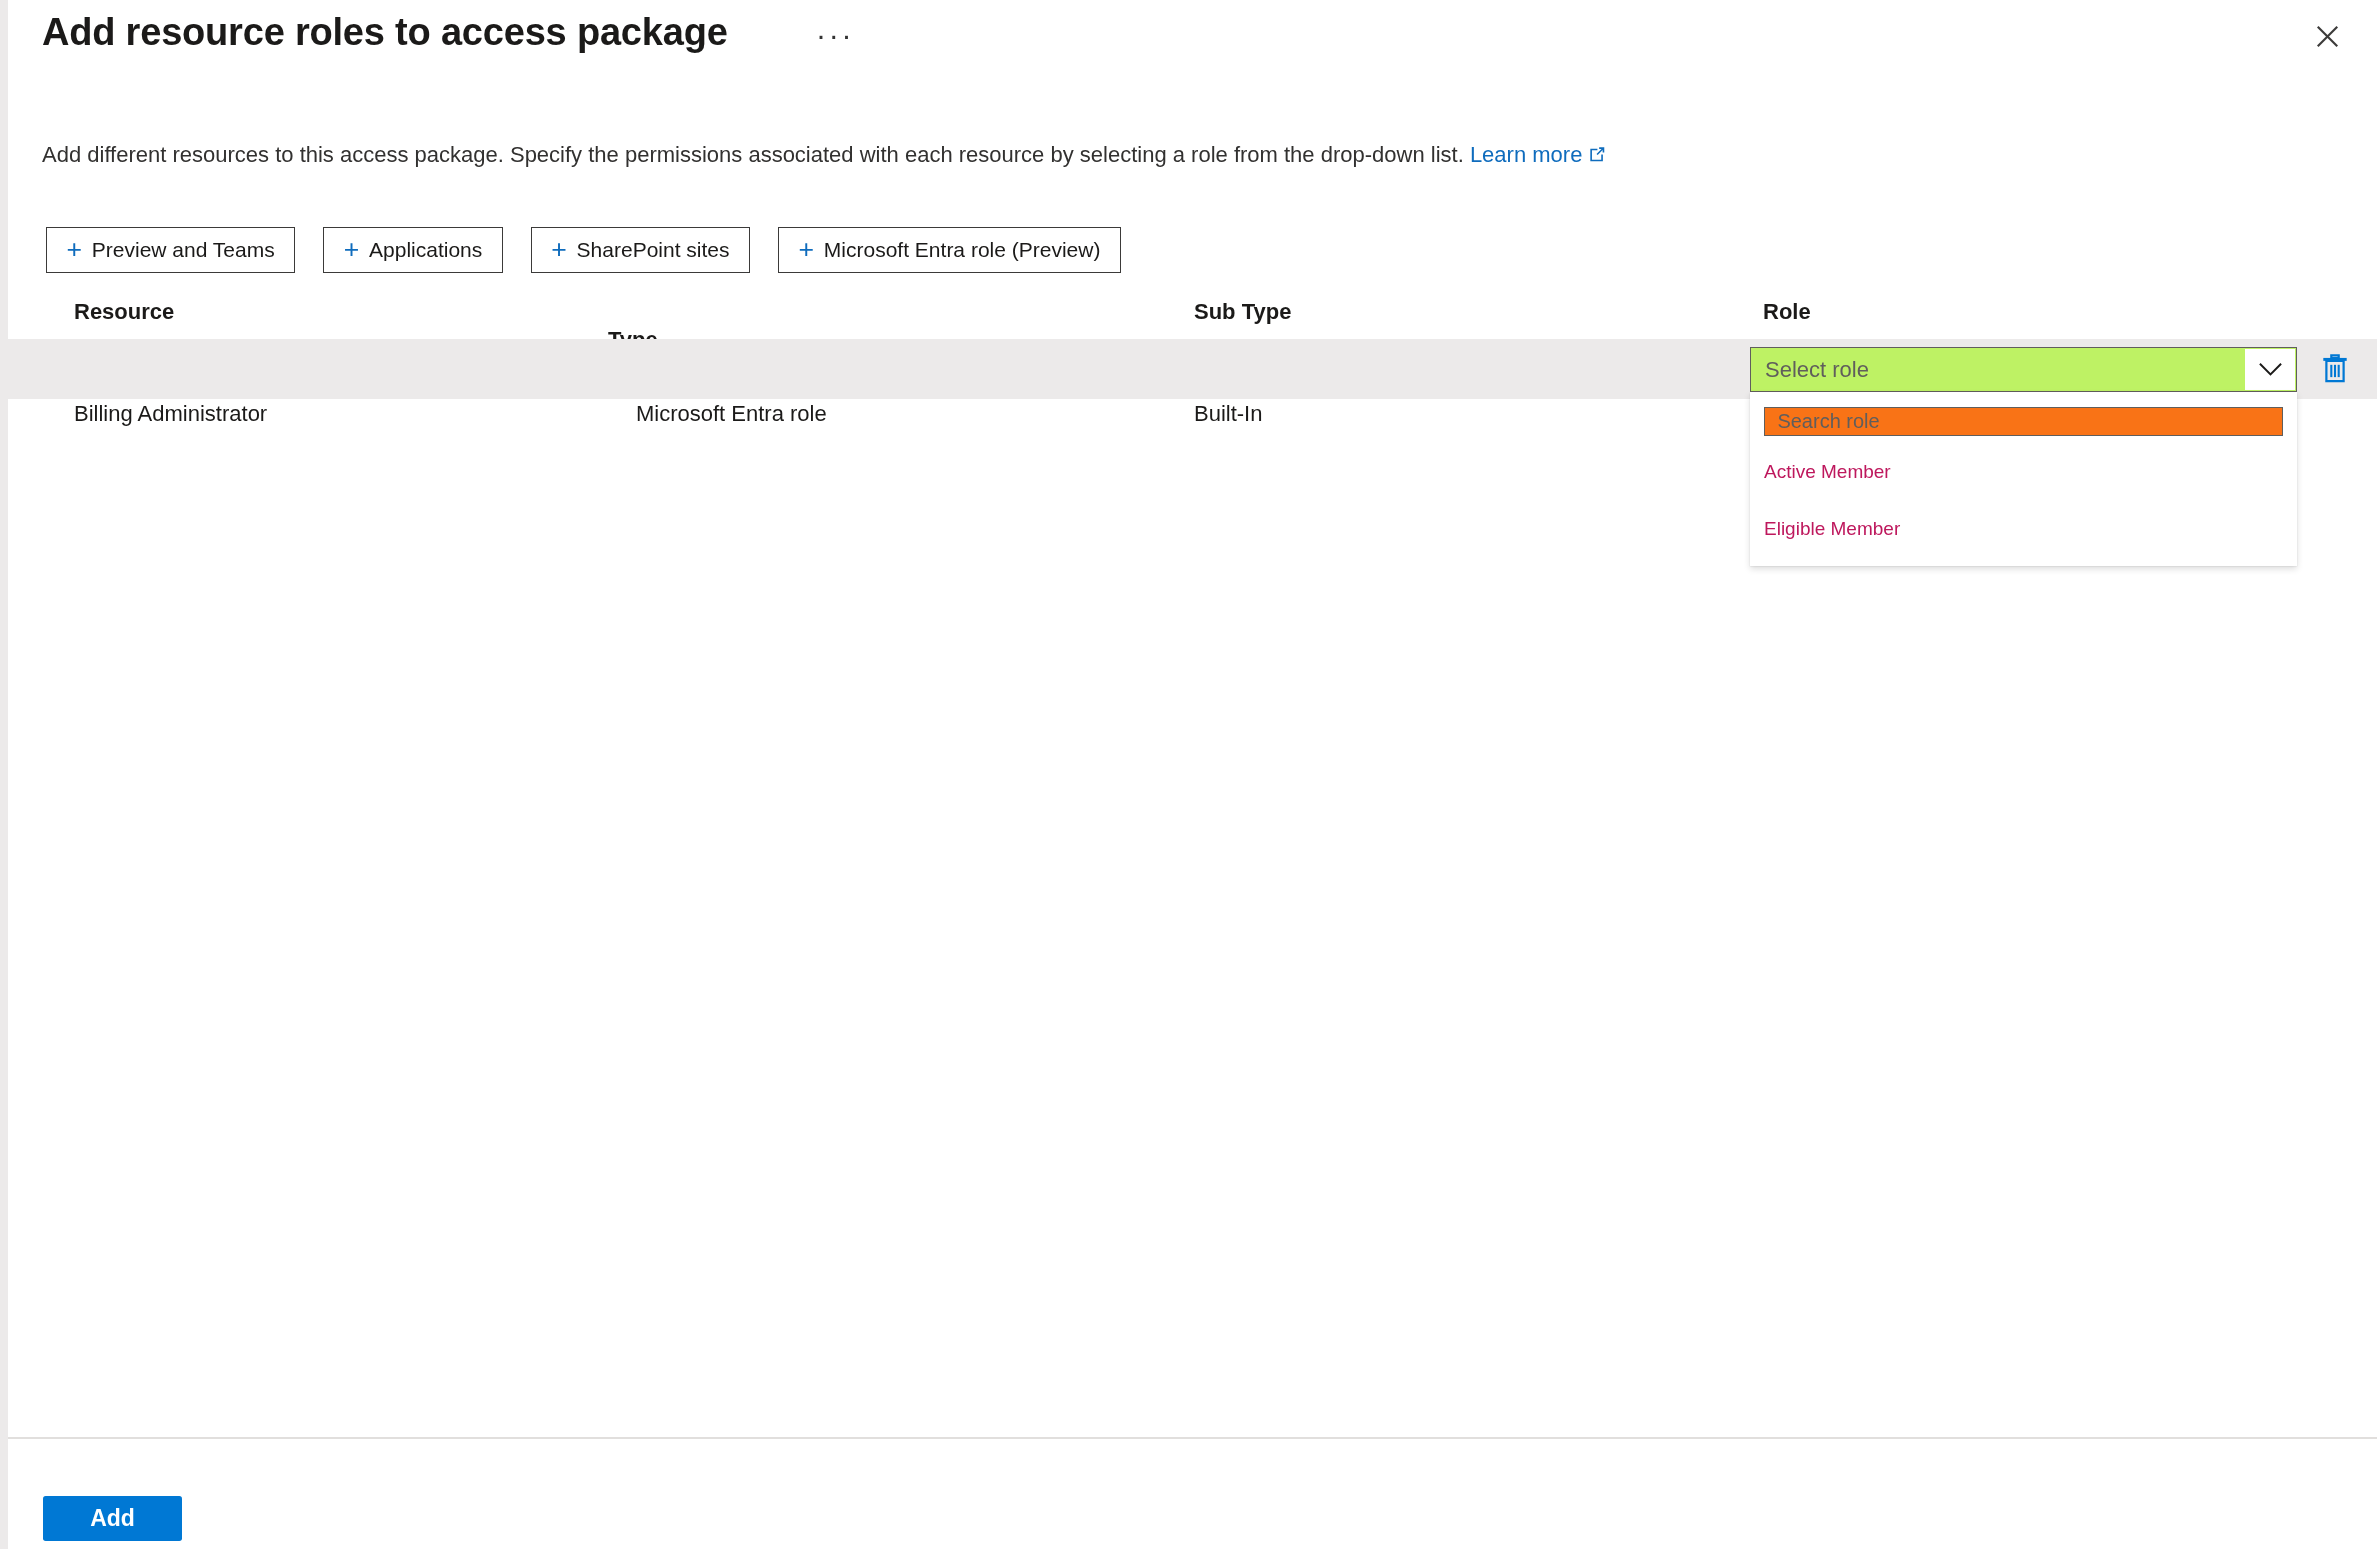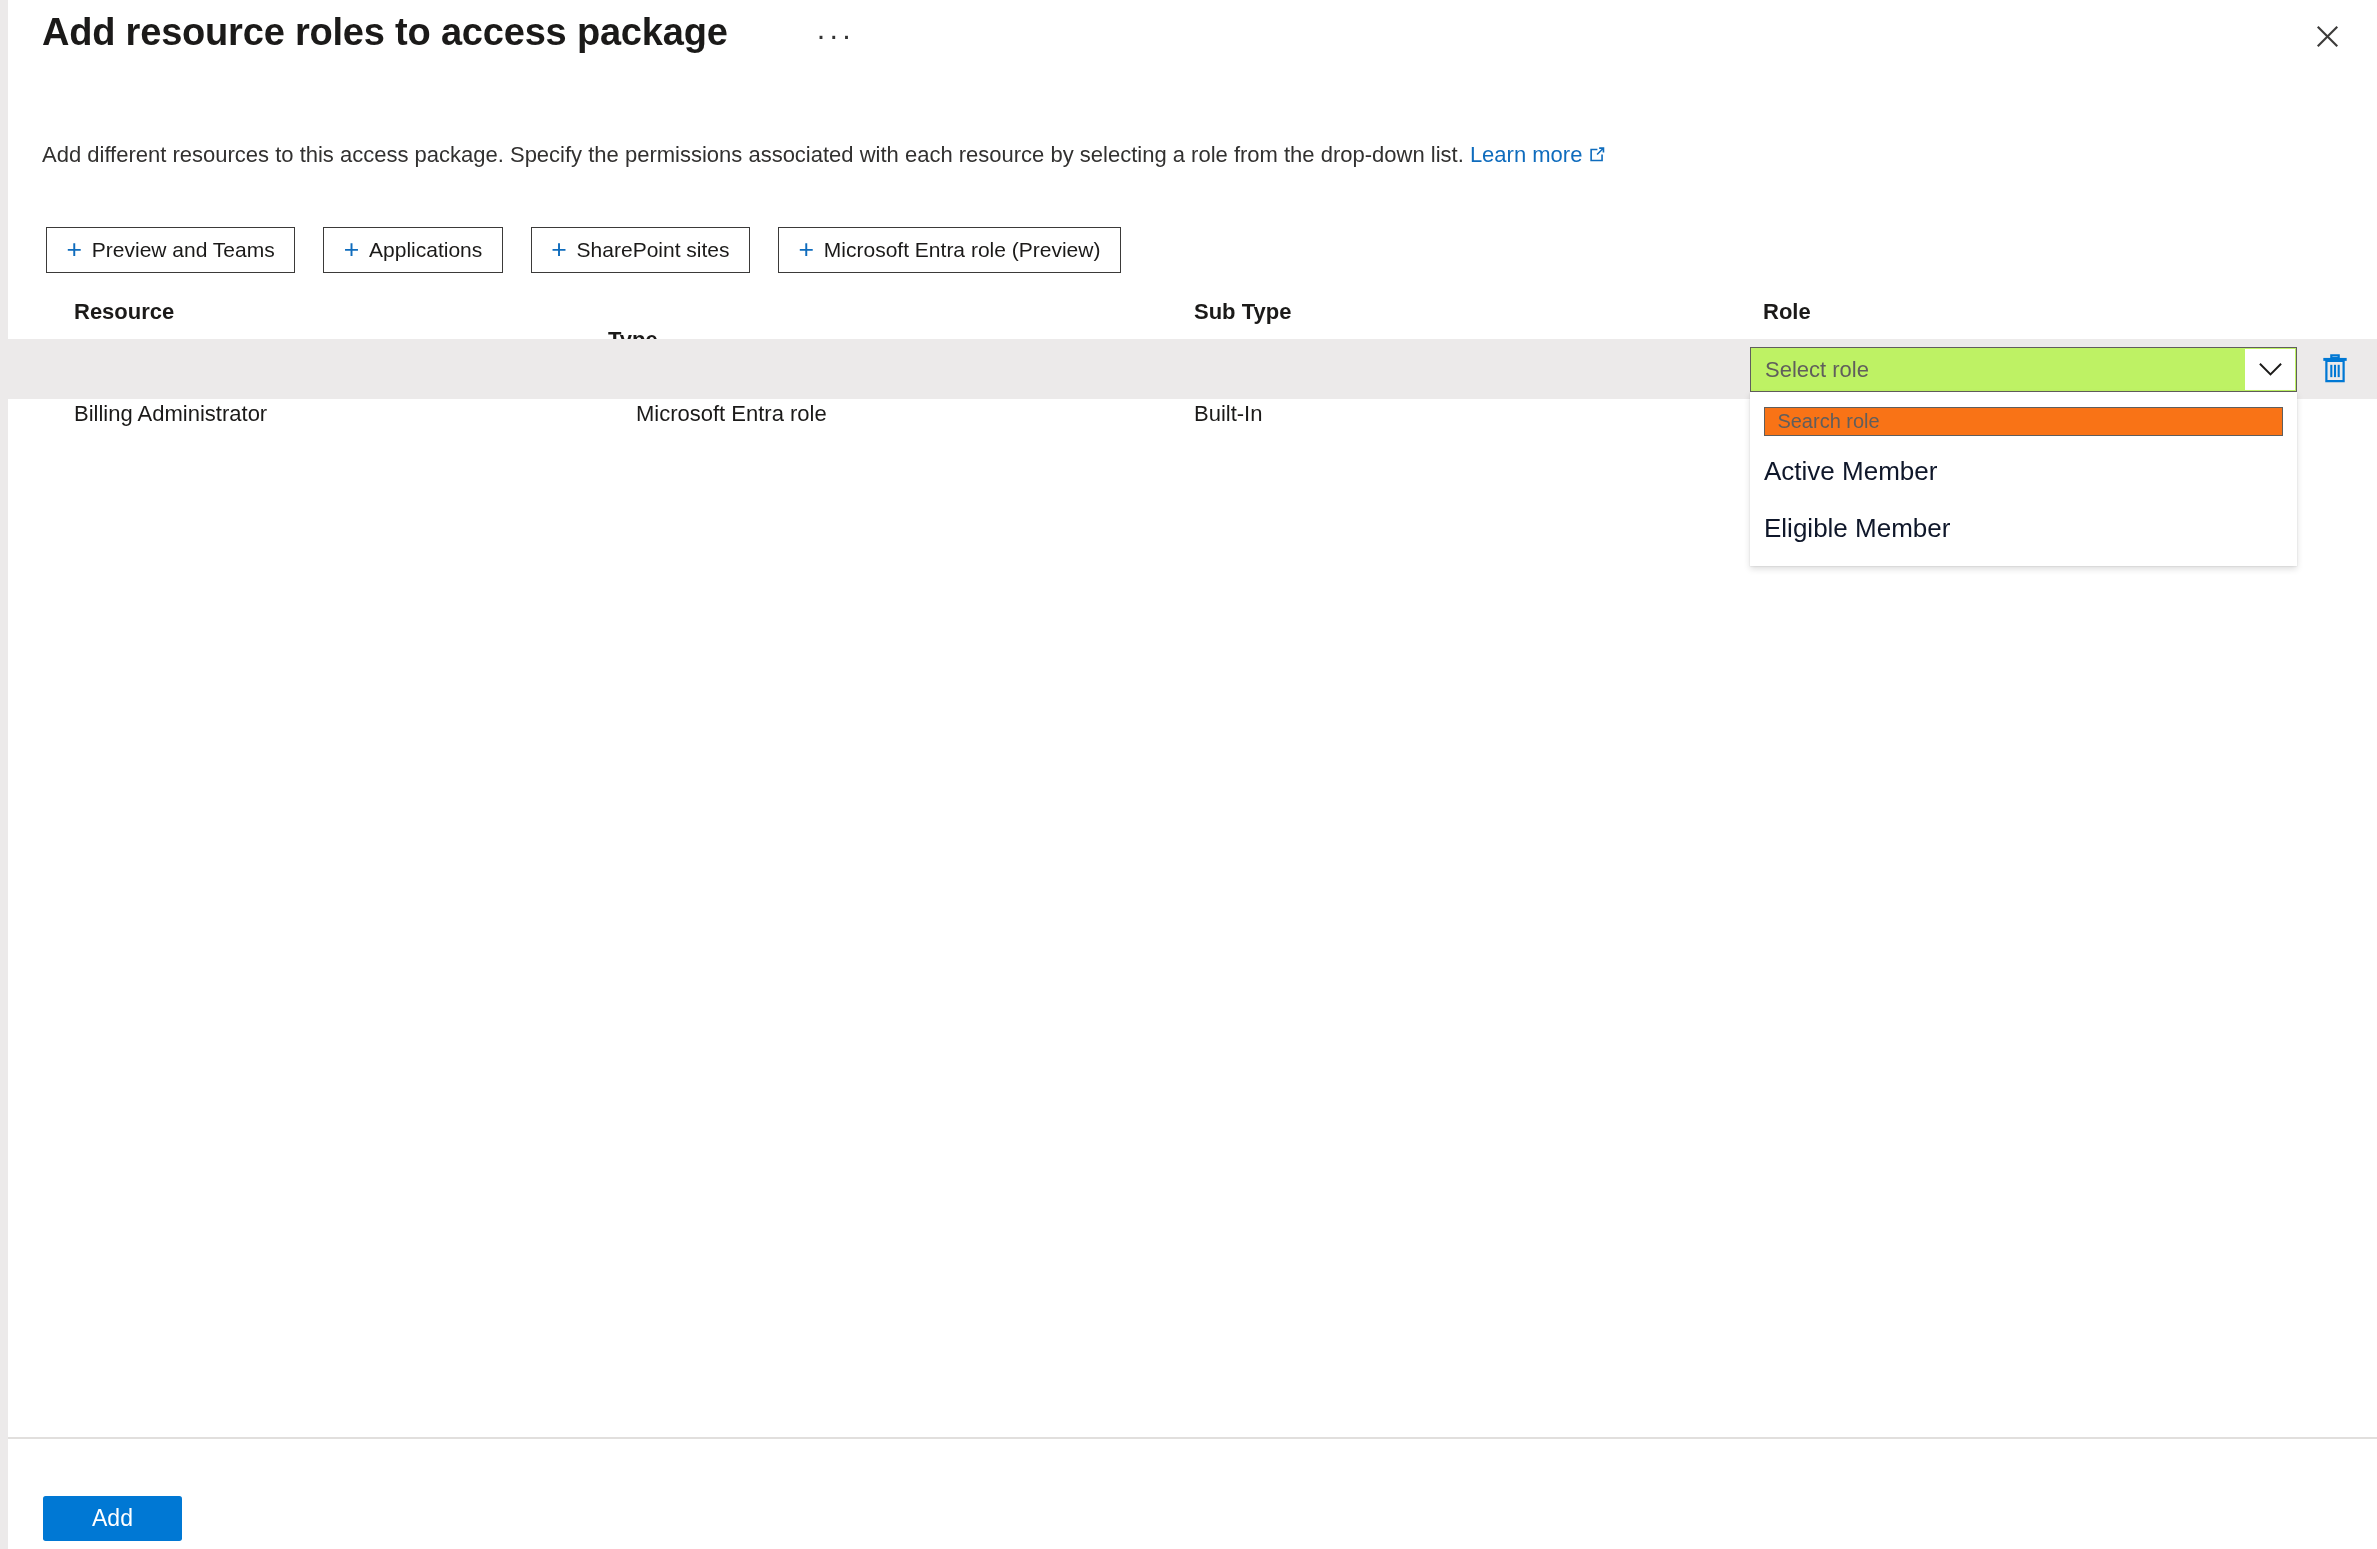--- a/index.html
+++ b/index.html
@@ -236,22 +236,22 @@
     padding: 0 12.4px;
     outline: none;
   }
   .search-input::placeholder { color: #605e5c; opacity: 1; }
 
   .opt {
     height: 57px;
     display: flex;
     align-items: center;
     padding-left: 14px;
-    font-size: 26px;
-    color: #0f172a;
+    font-size: 19px;
+    color: #be185d;
     cursor: pointer;
     white-space: nowrap;
   }
 
   .delete-btn {
     position: absolute;
     left: 2307px;
     top: 14px;
     width: 39px;
     height: 35px;
@@ -286,21 +286,21 @@
     left: 35px;
     top: 57px;
     width: 139px;
     height: 45px;
     background: #0078d4;
     color: #ffffff;
     border: none;
     border-radius: 2.7px;
     font-family: "Liberation Sans", sans-serif;
     font-size: 23px;
-    font-weight: 400;
+    font-weight: 700;
     cursor: pointer;
     display: flex;
     align-items: center;
     justify-content: center;
   }
 </style>
 </head>
 <body>
 
 <div class="edge-strip"></div>

